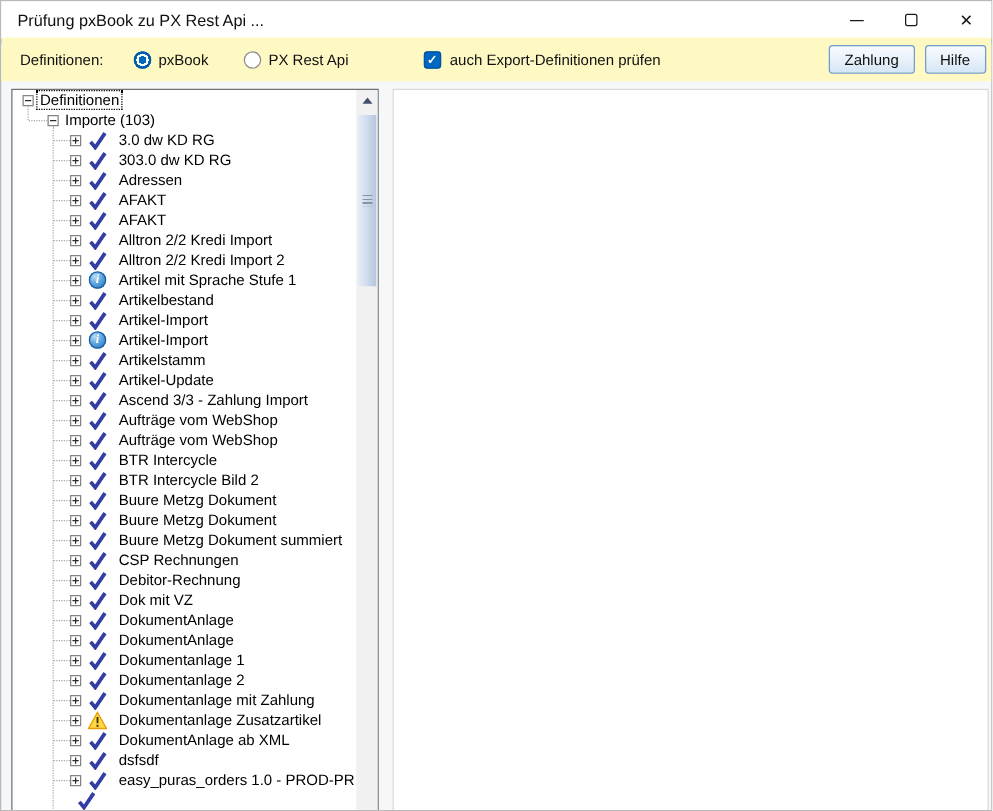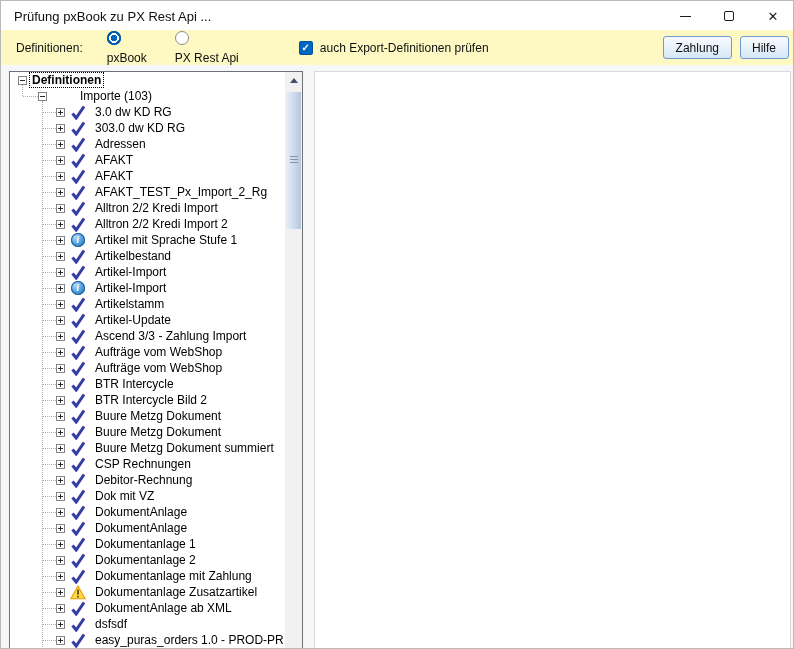--- a/index.html
+++ b/index.html
@@ -23,21 +23,21 @@
   .bluestrip {
     position:absolute; left:0; top:30px; width:794px; height:5px;
     background:linear-gradient(180deg,#2a6da9 0%,#1f6aa8 25%,#4a94cf 55%,#6aabdf 80%,#5b9fd6 100%);
   }
   
   .toolbar {
     position:absolute; left:0; top:29px; width:794px; height:35px;
     background:#fef9c3; display:flex; align-items:center; font-size:12px; color:#101010;
   }
   .tb-label { margin-left:15px; margin-right:24px; }
-  .radio-item { display:flex; align-items:flex-start; gap:6px; cursor:default;flex-direction:column; }
+  .radio-item { display:flex; align-items:flex-end; gap:6px; cursor:default; }
   .radio-item + .radio-item { margin-left:28px; }
   .radio-circle { width:14px; height:14px; border-radius:50%; flex:0 0 auto; }
   .radio-circle.on {
     background:radial-gradient(circle,#0067c0 0 3.2px,#ffffff 3.2px 4.9px,#0067c0 4.9px 7px);
     box-shadow:inset 0 0 0 1px #00549c;
   }
   .radio-circle.off { background:#fff; border:1px solid #8b8b8b; }
   .check-item { display:flex; align-items:center; gap:7px; margin-left:60px; cursor:default; }
   .checkbox-box {
     width:14px; height:14px; border-radius:3px; background:#0067c0; box-shadow:inset 0 0 0 1px #00549c;
@@ -56,27 +56,27 @@
     background:#ffffff; border:1px solid #6e7175;
   }
   .detail-panel {
     position:absolute; left:313px; top:70px; width:477px; height:585px;
     background:#ffffff; border:1px solid #d9d9d9;
   }
   
   .tree-content { position:absolute; left:0; top:0; right:18px; bottom:0; overflow:hidden; font-size:12px; color:#000; }
   .trow { height:16px; display:flex; align-items:center; position:relative; white-space:nowrap; }
   .trow.l1 { padding-left:8px; }
-  .trow.l2 { padding-left:28px;gap:28px; }
+  .trow.l2 { padding-left:28px; }
   .trow.l3 { padding-left:46px;align-items:center; }
   .pmbox { width:9px; height:9px; border:1px solid #848484; background:#fff; position:relative; flex:0 0 auto; }
   .pmbox::before { content:''; position:absolute; left:1px; right:1px; top:3px; height:1px; background:#2b2b2b; }
   .pmbox.plus::after { content:''; position:absolute; top:1px; bottom:1px; left:3px; width:1px; background:#2b2b2b; }
   .tlabel { margin-left:5px; }
-  .tlabel.focusrect { outline:1px dotted #000; padding:0 2px; margin-left:3px;font-weight:bold; }
+  .tlabel.focusrect { outline:1px dotted #000; padding:0 2px; margin-left:3px; }
   .hstub { position:absolute; top:8px; border-top:1px dotted #ababab; }
   .l2 .hstub { left:13px; width:15px; }
   .l3 .hstub { left:33px; width:13px; }
   .vline-root { position:absolute; left:12px; top:13px; height:11px; border-left:1px dotted #ababab; }
   .vline-items { position:absolute; left:32px; top:29px; bottom:0; border-left:1px dotted #ababab; }
   .ticon { width:16px; height:15px; margin-left:5px; margin-right:2px; flex:0 0 auto; position:relative; }
   .ticon .i-check, .ticon .i-info, .ticon .i-warn { display:none; }
   .ticon.check .i-check { display:block; }
   .ticon.info .i-info {
     display:flex; width:14px; height:14px; margin:0 auto; border-radius:50%;
@@ -213,31 +213,20 @@
   </div>
           <div class="trow l3">
     <span class="hstub"></span>
     <span class="pmbox plus"></span>
     <span class="ticon check">
       <svg class="i-check" width="16" height="15" viewBox="0 0 16 15">
         <path d="M2.5 8.5 L6.2 13 L14 1.5" fill="none" stroke="#333da3" stroke-width="3"></path>
       </svg>
 
     </span>
-    <span class="item-label">AFAKT_TEST_Px_Import_2_Rg</span>
-  </div>
-          <div class="trow l3">
-    <span class="hstub"></span>
-    <span class="pmbox plus"></span>
-    <span class="ticon check">
-      <svg class="i-check" width="16" height="15" viewBox="0 0 16 15">
-        <path d="M2.5 8.5 L6.2 13 L14 1.5" fill="none" stroke="#333da3" stroke-width="3"></path>
-      </svg>
-
-    </span>
     <span class="item-label">Alltron 2/2 Kredi Import</span>
   </div>
           <div class="trow l3">
     <span class="hstub"></span>
     <span class="pmbox plus"></span>
     <span class="ticon check">
       <svg class="i-check" width="16" height="15" viewBox="0 0 16 15">
         <path d="M2.5 8.5 L6.2 13 L14 1.5" fill="none" stroke="#333da3" stroke-width="3"></path>
       </svg>
 

